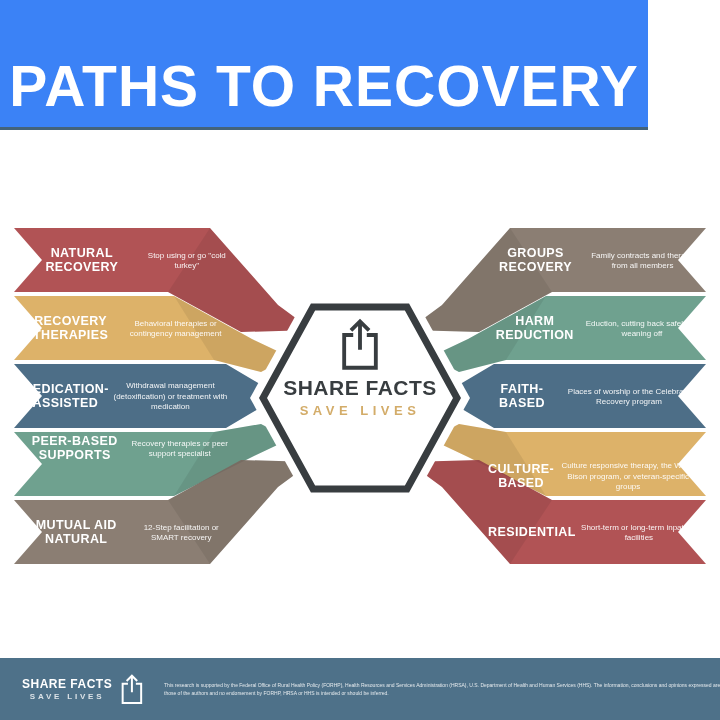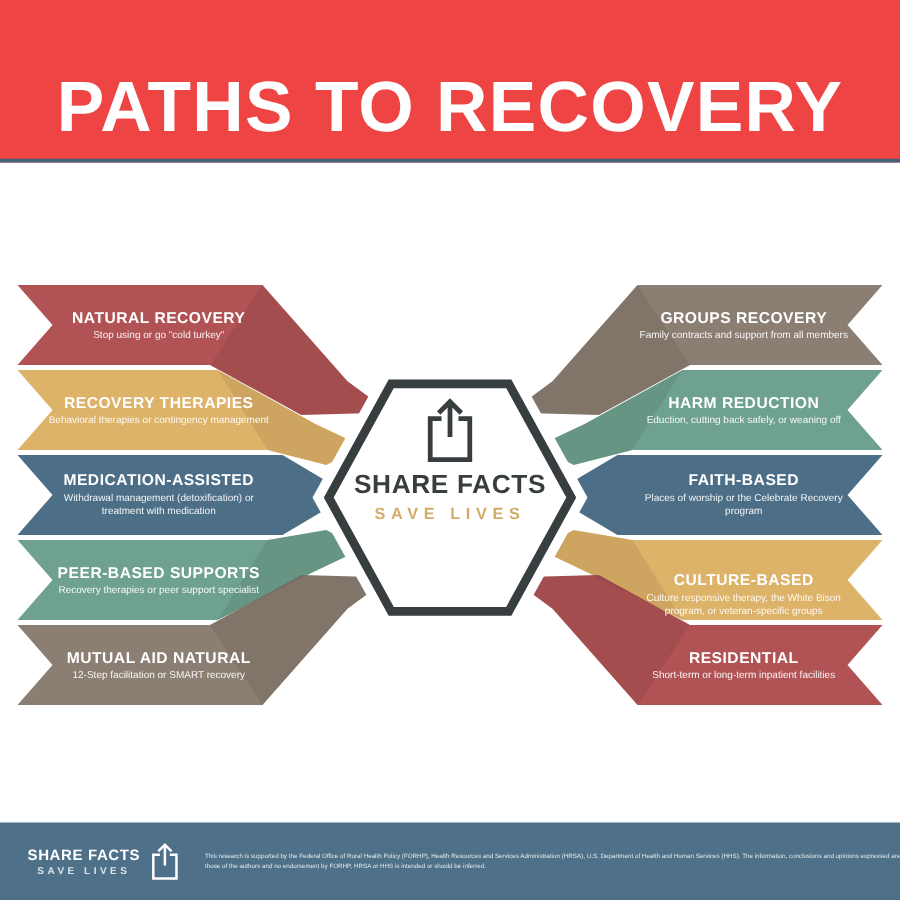--- a/index.html
+++ b/index.html
@@ -1,27 +1,27 @@
 <!DOCTYPE html>
 <html><head>
 <meta charset="utf-8">
 <style>
   html,body{margin:0;padding:0;background:#fff;}
   .poster{position:relative;width:720px;height:720px;background:#ffffff;overflow:hidden;
           font-family:"Liberation Sans","DejaVu Sans",sans-serif;}
   
-  .banner{position:absolute;left:0;top:0;width:720px;height:130px;background:#ef4444;
+  .banner{position:absolute;left:0;top:0;width:648px;height:130px;background:#3b82f6;
           display:flex;align-items:flex-end;justify-content:center;
           border-bottom:3px solid #44637a;box-sizing:border-box;}
   .banner h1{margin:0 0 8px 0;color:#ffffff;font-size:57px;font-weight:bold;letter-spacing:1px;white-space:nowrap;}
   
   .diagram{position:absolute;left:0;top:0;width:720px;height:720px;}
   .shade{fill:rgba(0,0,0,0.07);}
   
-  .arrow-label{position:absolute;height:64px;display:flex;flex-direction:column;justify-content:center;
+  .arrow-label{position:absolute;height:64px;display:flex;flex-direction:row;justify-content:center;
                align-items:center;text-align:center;color:#fff;}
   .arrow-label.left{left:22px;width:210px;}
   .arrow-label.right{left:488px;width:214px;}
   .arrow-title{font-size:12.5px;font-weight:bold;letter-spacing:.4px;line-height:1.15;}
   .arrow-sub{font-size:8px;line-height:1.3;max-width:178px;color:rgba(255,255,255,.93);margin-top:2px;}
   
   .hex-content{position:absolute;left:270px;top:318px;width:180px;height:160px;
                display:flex;flex-direction:column;align-items:center;justify-content:flex-start;text-align:center;}
   .hex-title{font-size:21px;font-weight:bold;color:#383d40;letter-spacing:.5px;margin-top:6px;white-space:nowrap;}
   .hex-sub{font-size:13px;font-weight:bold;color:#d3ac69;letter-spacing:4.5px;margin-top:3px;white-space:nowrap;}
@@ -75,32 +75,32 @@
     <div class="arrow-sub">Stop using or go "cold turkey"</div>
   </div>
   <div class="arrow-label left" style="top:296px">
     <div class="arrow-title">RECOVERY THERAPIES</div>
     <div class="arrow-sub">Behavioral therapies or contingency management</div>
   </div>
   <div class="arrow-label left" style="top:364px">
     <div class="arrow-title">MEDICATION-ASSISTED</div>
     <div class="arrow-sub">Withdrawal management (detoxification) or treatment with medication</div>
   </div>
-  <div class="arrow-label left" style="top:432px">
+  <div class="arrow-label left" style="top:416px">
     <div class="arrow-title">PEER-BASED SUPPORTS</div>
     <div class="arrow-sub">Recovery therapies or peer support specialist</div>
   </div>
   <div class="arrow-label left" style="top:500px">
     <div class="arrow-title">MUTUAL AID NATURAL</div>
     <div class="arrow-sub">12-Step facilitation or SMART recovery</div>
   </div>
 
   <div class="arrow-label right" style="top:228px">
     <div class="arrow-title">GROUPS RECOVERY</div>
-    <div class="arrow-sub">Family contracts and support from all members</div>
+    <div class="arrow-sub">Family contracts and therapy from all members</div>
   </div>
   <div class="arrow-label right" style="top:364px">
     <div class="arrow-title">FAITH-BASED</div>
     <div class="arrow-sub">Places of worship or the Celebrate Recovery program</div>
   </div>
   <div class="arrow-label right" style="top:296px">
     <div class="arrow-title">HARM REDUCTION</div>
     <div class="arrow-sub">Eduction, cutting back safely, or weaning off</div>
   </div>
   <div class="arrow-label right" style="top:444px">

